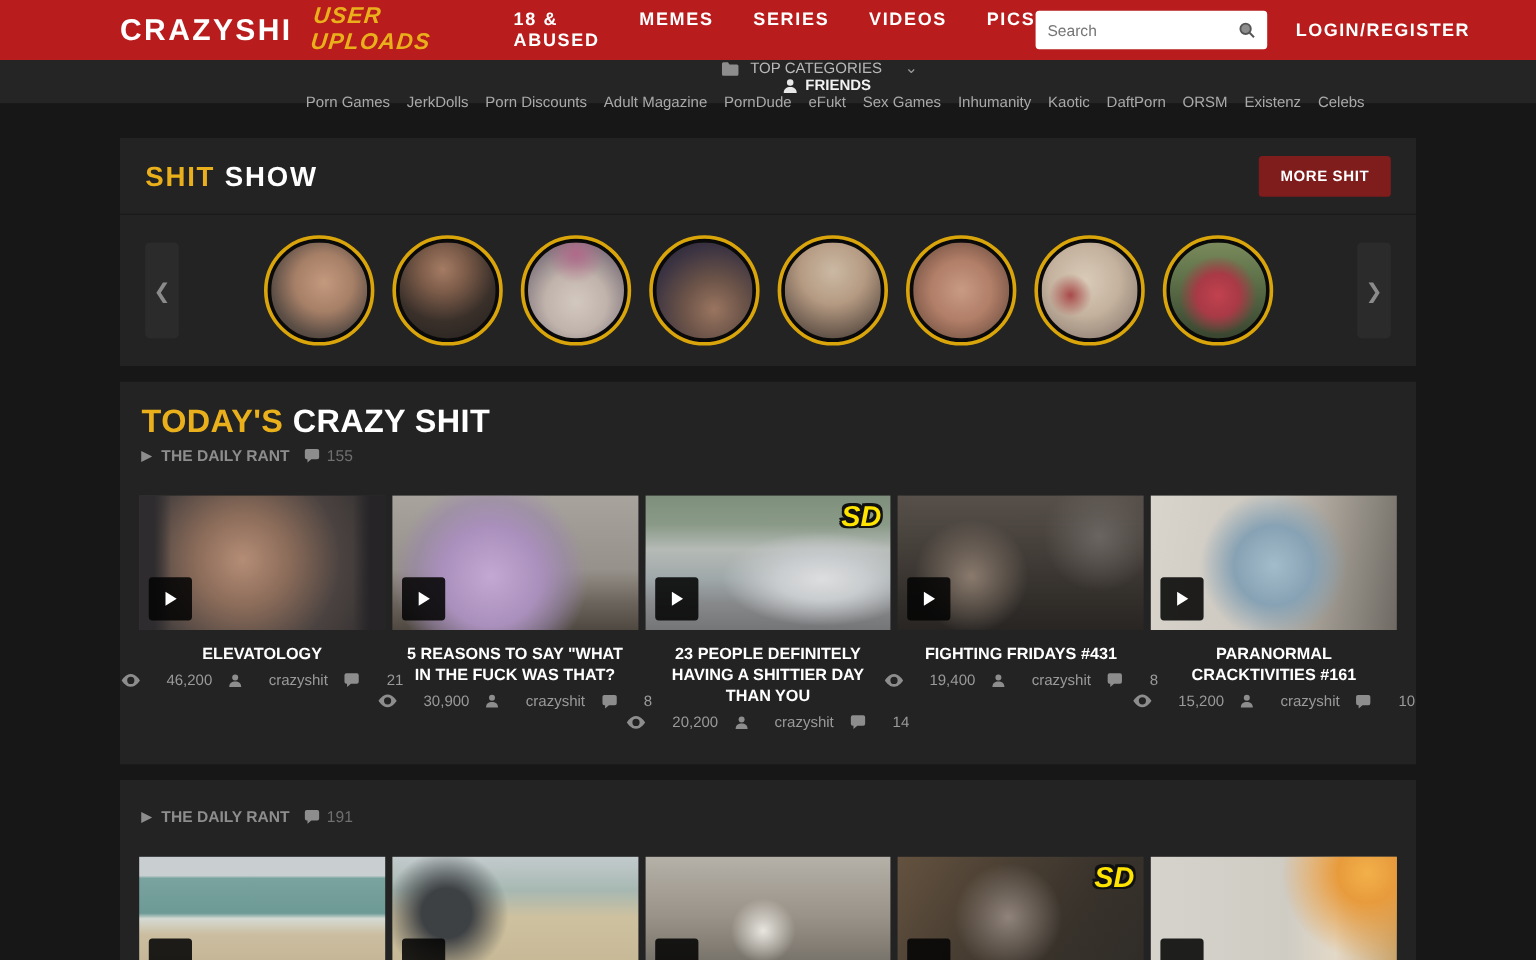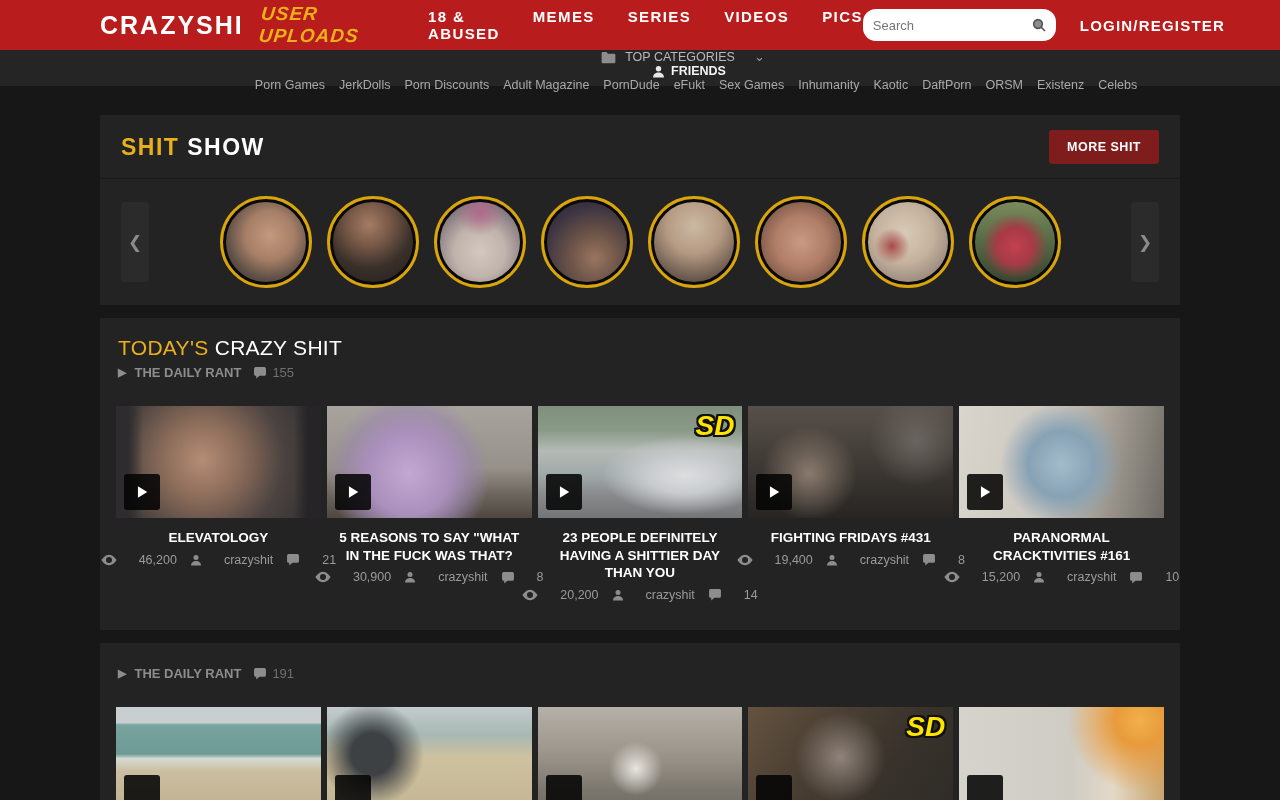--- a/index.html
+++ b/index.html
@@ -6,21 +6,21 @@
   html,body { width:1280px; height:800px; overflow:hidden; }
   body { background:#171717; font-family:"Liberation Sans", sans-serif; }
   a { text-decoration:none; }
 
   
   .topbar { height:50px; background:#b91c1c; display:flex; align-items:center; padding:0 55px 0 100px; }
   .logo { font-size:25px; font-weight:900; color:#fff; letter-spacing:2px; cursor:pointer; }
   .tagline { font-size:19px; font-weight:800; font-style:italic; color:#e9b01c; margin-left:16px; letter-spacing:1px; transform:skewX(-6deg); }
   .topnav { display:flex; gap:33px; margin-left:30px; }
   .topnav a { color:#fff; font-size:15px; font-weight:800; letter-spacing:1.4px; }
-  .search-box { margin-left:auto; background:#fff; border-radius:13px; height:32px; width:193px; display:flex; align-items:center; padding:0 9px 0 10px; }
+  .search-box { margin-left:auto; background:#fff; border-radius:3px; height:32px; width:193px; display:flex; align-items:center; padding:0 9px 0 10px; }
   .search-box input { border:0; outline:0; flex:1; min-width:0; font-size:13px; color:#333; background:transparent; font-family:inherit; }
   .search-box svg { flex:0 0 auto; }
   .login { color:#fff; font-size:15px; font-weight:800; letter-spacing:1.2px; margin-left:24px; }
 
   
   .subnav { height:36px; background:#252525; display:flex; align-items:center; padding-left:112px; font-size:12.5px; color:#a9a9a9; white-space:nowrap;flex-direction:column; }
   .subnav .cat { display:flex; align-items:center; gap:9px; color:#b9b9b9; cursor:pointer; margin-right:26px; }
   .cat .chev { font-size:13px; color:#9a9a9a; margin-left:10px; line-height:0.5; }
   .subnav .friends { display:flex; align-items:center; gap:6px; color:#f2f2f2; font-weight:700; margin-right:14px; cursor:pointer; }
   .subnav-links { display:flex; gap:14px; }
@@ -37,30 +37,30 @@
   .show-title { font-size:23px; font-weight:900; letter-spacing:1.5px; color:#fff; }
   .show-title .accent { color:#e9b01c; }
   .more-btn { background:#7f1d1d; color:#fff; font-size:12.5px; font-weight:700; letter-spacing:0.5px; border:0; padding:10px 18px; border-radius:3px; cursor:pointer; font-family:inherit; }
   .carousel { display:flex; align-items:center; justify-content:space-between; padding:20px 21px; }
   .arrow { width:28px; height:80px; background:#2b2b2b; border:0; border-radius:4px; color:#8b8b8b; font-size:17px; display:flex; align-items:center; justify-content:center; cursor:pointer; font-family:inherit; }
   .circles { display:flex; gap:21px; }
   .circle { width:86px; height:86px; border-radius:50%; border:3px solid #0a0a0a; outline:3px solid #d9a50a; background:#555; cursor:pointer; }
 
   
   .section { padding:18px 16px 28px; }
-  .sec-title { font-size:21px; font-weight:400; color:#fff; letter-spacing:0.3px; padding-left:2px; }
+  .sec-title { font-size:27px; font-weight:700; color:#fff; letter-spacing:0.3px; padding-left:2px; }
   .sec-title .accent { color:#e9b01c; }
   .rant { display:flex; align-items:center; gap:8px; margin-top:5px; color:#8d8d8d; font-weight:700; font-size:13px; padding-left:2px; cursor:pointer; }
   .rant .play { font-size:11px; color:#8d8d8d; }
   .rant .cnt { color:#6f6f6f; font-weight:400; display:flex; align-items:center; gap:5px; margin-left:4px; }
   .cards { display:flex; gap:6px; margin-top:26px; }
   .card { flex:1; min-width:0; }
   .thumb { position:relative; height:112px; background:#444; cursor:pointer; }
   .play-btn { position:absolute; left:8px; bottom:8px; width:36px; height:36px; background:rgba(5,5,5,0.88); border-radius:3px; display:flex; align-items:center; justify-content:center; }
-  .badge { position:absolute; top:4px; right:8px; font-size:28px; font-weight:900; font-style:italic; color:#ffe400;
+  .badge { position:absolute; top:4px; right:8px; font-size:24px; font-weight:900; font-style:italic; color:#ffe400;
            text-shadow:-2px 0 #111, 2px 0 #111, 0 -2px #111, 0 2px #111, -2px -2px #111, 2px 2px #111, -2px 2px #111, 2px -2px #111; }
   .card-title { margin-top:11px; text-align:center; color:#fff; font-weight:800; font-size:13.5px; line-height:1.3; padding:0 4px; cursor:pointer; }
   .card-stats { margin-top:6px; display:flex; justify-content:center; align-items:center; gap:13px; color:#9a9a9a; font-size:12.5px; }
   .stat { display:flex; align-items:center; gap:22px; }
   .icon-svg { fill:#8d8d8d; }
   .icon-svg.white { fill:#e8e8e8; }
 </style>
 </head>
 <body>
 

